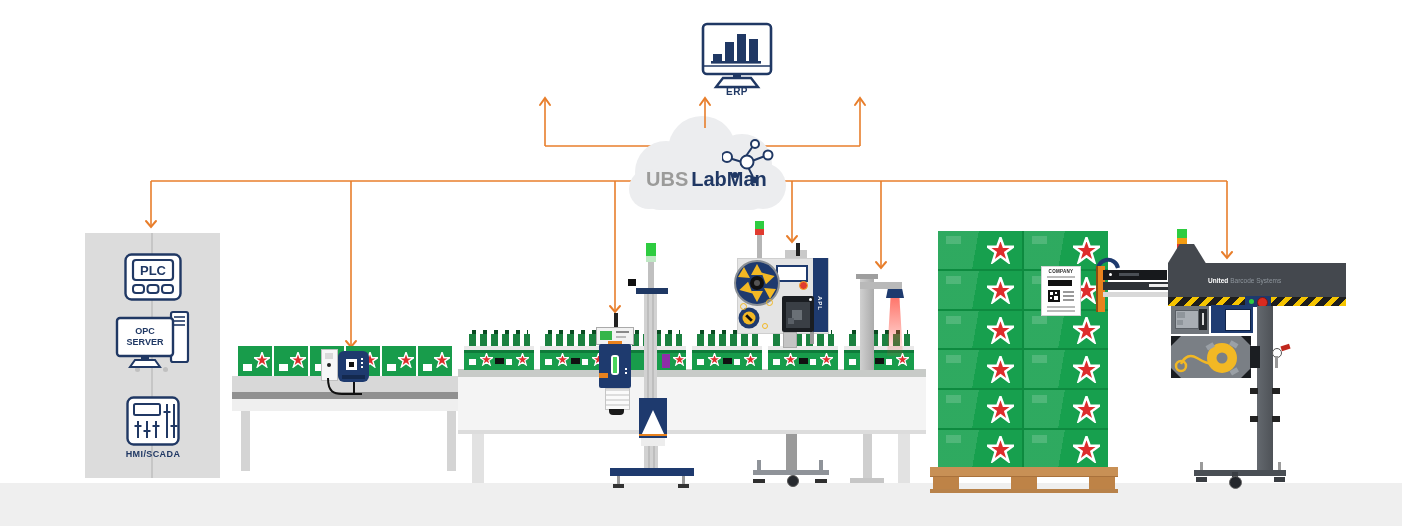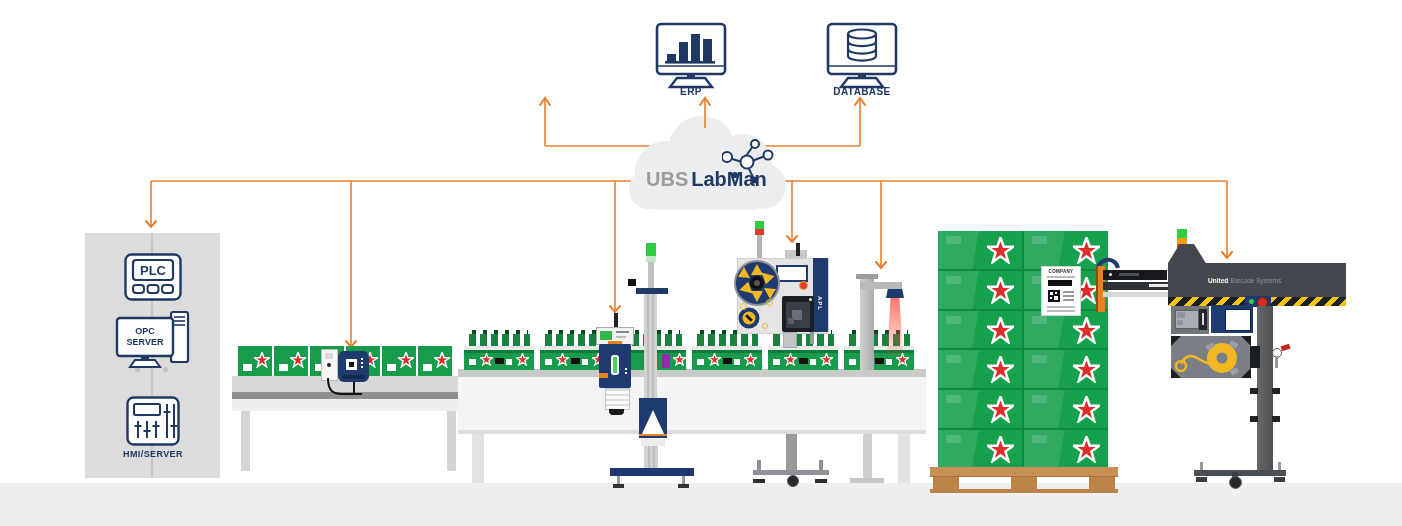--- a/index.html
+++ b/index.html
@@ -97,52 +97,37 @@
   </div>
 
   <svg class="abs z4" width="30" height="40" viewBox="0 0 30 40" style="left:690px;top:92px;pointer-events:none;">
     <g stroke="#E87E2B" fill="none">
       <path d="M15,36 V6" stroke-width="1.6"></path>
       <path d="M10,13 L15,6 L20,13" stroke-width="2" stroke-linecap="round"></path>
     </g>
   </svg>
 
 
-  <div class="abs z2" style="left:651px;top:22px;width:80px;height:76px;">
+  <div class="abs z2" style="left:697px;top:22px;width:80px;height:76px;">
     <svg width="80" height="76" viewBox="0 0 80 76">
       <rect x="6" y="2" width="68" height="50" rx="4" fill="#fff" stroke="#203864" stroke-width="2.6"></rect>
       <line x1="6" y1="44" x2="74" y2="44" stroke="#203864" stroke-width="1.6"></line>
       <g fill="#203864">
         <rect x="16" y="32" width="9" height="7"></rect>
         <rect x="28" y="20" width="9" height="19"></rect>
         <rect x="40" y="12" width="9" height="27"></rect>
         <rect x="52" y="17" width="9" height="22"></rect>
         <rect x="14" y="39" width="50" height="2.6"></rect>
       </g>
       <path d="M36,52 h8 v4 h-8 z" fill="#203864"></path>
       <path d="M26,56 h28 l7,9 h-42 z" fill="#fff" stroke="#203864" stroke-width="2.4"></path>
     </svg>
     <div class="iconlabel abs" style="left:0;top:64px;width:80px;">ERP</div>
   </div>
 
-  <div class="abs z2" style="left:822px;top:22px;width:80px;height:76px;">
-    <svg width="80" height="76" viewBox="0 0 80 76">
-      <rect x="6" y="2" width="68" height="50" rx="4" fill="#fff" stroke="#203864" stroke-width="2.6"></rect>
-      <line x1="6" y1="44" x2="74" y2="44" stroke="#203864" stroke-width="1.6"></line>
-      <g stroke="#203864" stroke-width="2.2" fill="none">
-        <ellipse cx="40" cy="12" rx="14" ry="4.5"></ellipse>
-        <path d="M26,12 V34 c0,2.6 6.2,4.6 14,4.6 s14,-2 14,-4.6 V12"></path>
-        <path d="M26,19.5 c0,2.6 6.2,4.6 14,4.6 s14,-2 14,-4.6"></path>
-        <path d="M26,27 c0,2.6 6.2,4.6 14,4.6 s14,-2 14,-4.6"></path>
-      </g>
-      <path d="M36,52 h8 v4 h-8 z" fill="#203864"></path>
-      <path d="M26,56 h28 l7,9 h-42 z" fill="#fff" stroke="#203864" stroke-width="2.4"></path>
-    </svg>
-    <div class="iconlabel abs" style="left:0;top:64px;width:80px;">DATABASE</div>
-  </div>
 
   <div class="abs z2" style="left:85px;top:233px;width:135px;height:245px;background:#DCDCDC;">
     <div class="abs" style="left:66px;top:0;width:2px;height:245px;background:#C6C6C6;"></div>
     <div class="abs" style="left:50px;top:134px;width:5px;height:5px;border-radius:50%;background:#C0C0C0;"></div>
     <div class="abs" style="left:78px;top:134px;width:5px;height:5px;border-radius:50%;background:#C0C0C0;"></div>
 
     <svg class="abs" width="58" height="48" viewBox="0 0 58 48" style="left:39px;top:20px;">
       <rect x="1.5" y="1.5" width="55" height="45" rx="6" fill="#fff" stroke="#203864" stroke-width="2.4"></rect>
       <rect x="9" y="7" width="40" height="20" rx="3" fill="#fff" stroke="#203864" stroke-width="2.2"></rect>
       <text x="29" y="22" text-anchor="middle" font-size="13" font-weight="bold" fill="#203864">PLC</text>
@@ -172,21 +157,21 @@
         <line x1="21" y1="25" x2="21" y2="42"></line>
           <line x1="17.5" y1="35" x2="24.5" y2="35"></line>
         <line x1="30" y1="25" x2="30" y2="42"></line>
           <line x1="26.5" y1="30" x2="33.5" y2="30"></line>
         <line x1="41" y1="8" x2="41" y2="42"></line>
           <line x1="37.5" y1="16" x2="44.5" y2="16"></line>
         <line x1="48" y1="8" x2="48" y2="42"></line>
           <line x1="44.5" y1="30" x2="51.5" y2="30"></line>
       </g>
     </svg>
-    <div class="iconlabel abs" style="left:22px;top:216px;width:92px;font-size:9px;">HMI/SERVER</div>
+    <div class="iconlabel abs" style="left:22px;top:216px;width:92px;font-size:9px;">HMI/SCADA</div>
   </div>
 
   <div class="abs z2" style="left:0;top:0;width:0;height:0;">
     <div class="abs" style="left:232px;top:376px;width:228px;height:16px;background:#D8D8D8;"></div>
     <div class="abs" style="left:232px;top:392px;width:228px;height:7px;background:#909090;"></div>
     <div class="abs" style="left:232px;top:399px;width:228px;height:12px;background:#EFEFEF;"></div>
     <div class="abs" style="left:241px;top:411px;width:9px;height:60px;background:#D4D4D4;"></div>
     <div class="abs" style="left:447px;top:411px;width:9px;height:60px;background:#D4D4D4;"></div>
   </div>
 

